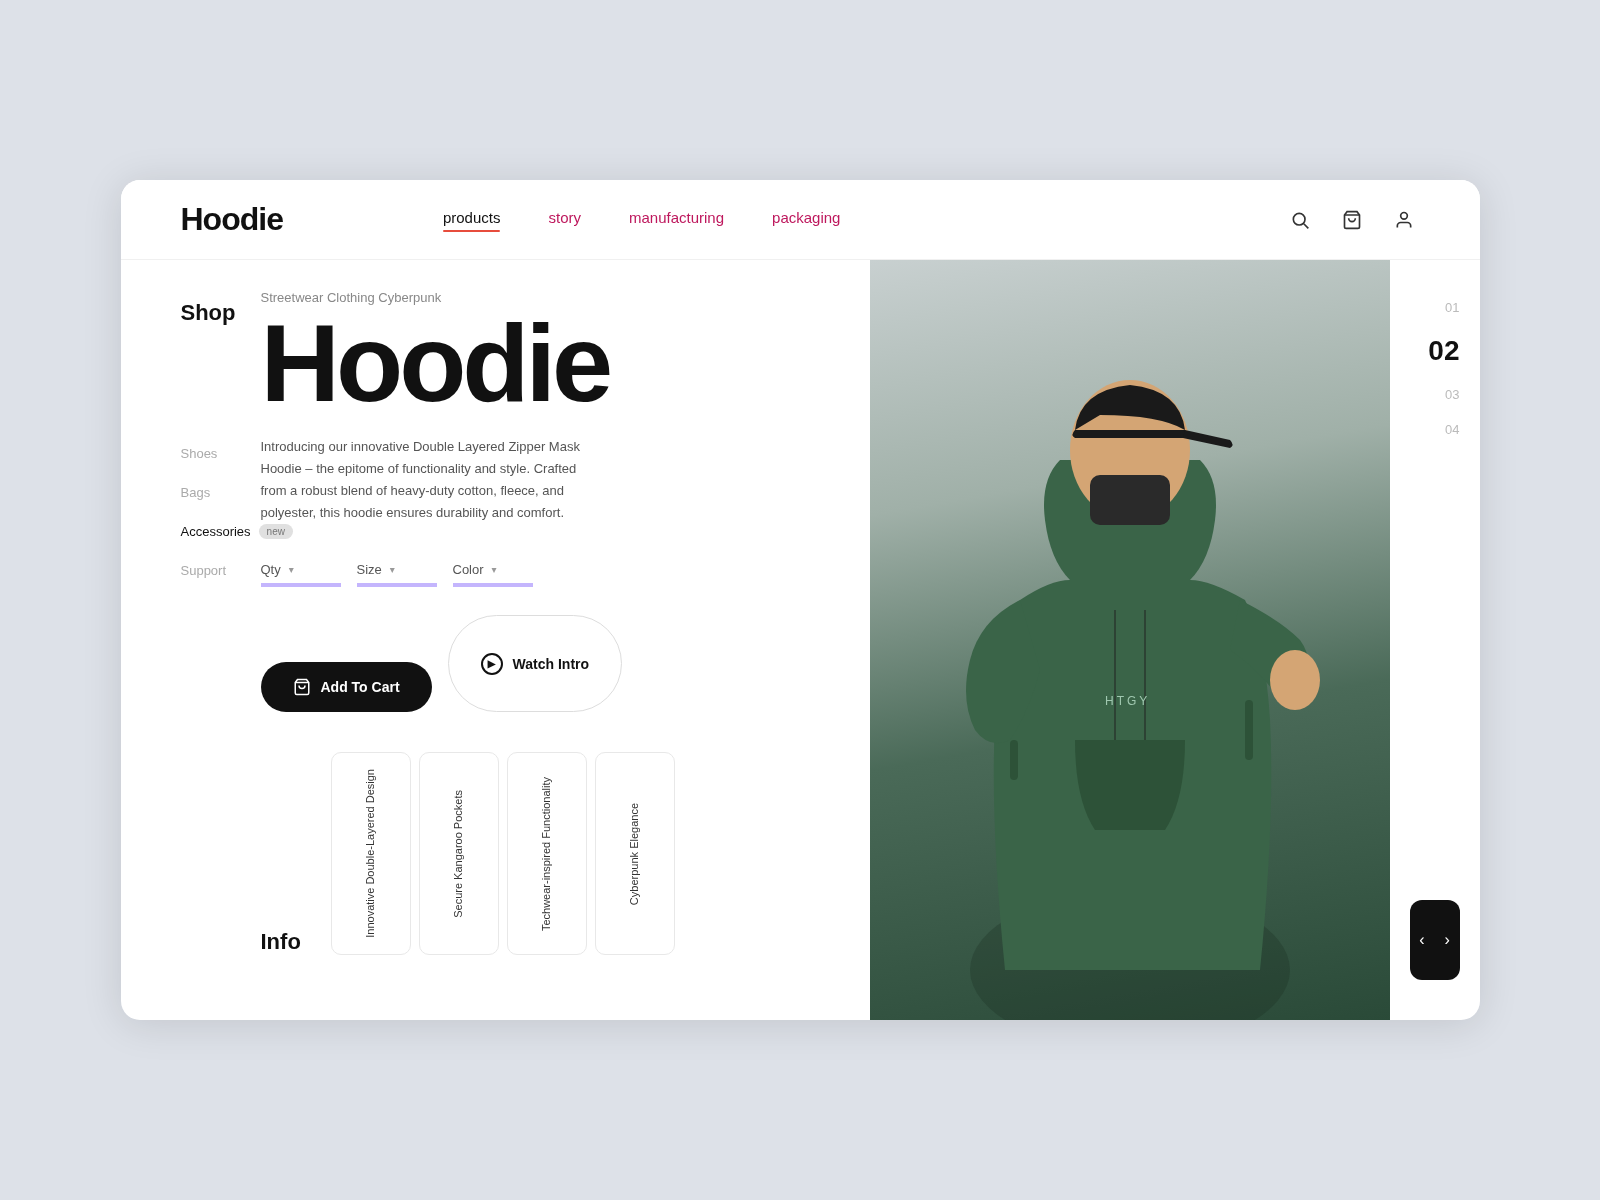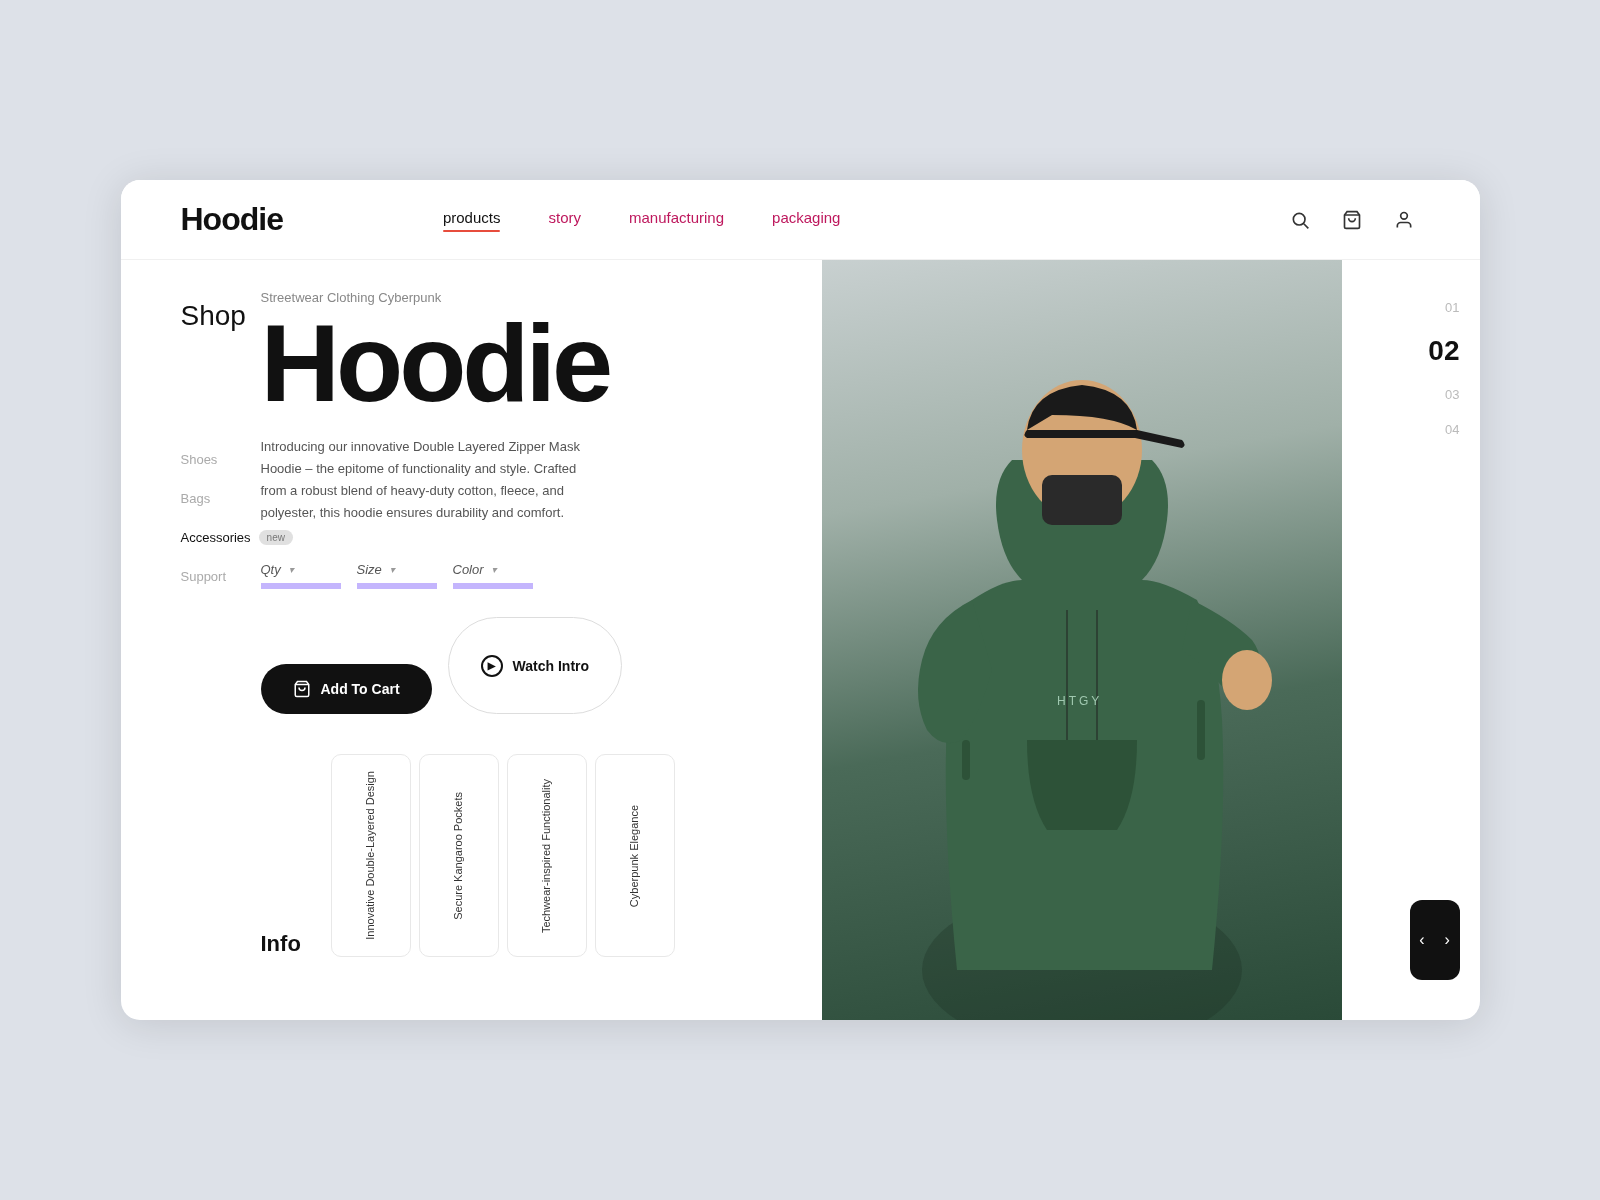--- a/index.html
+++ b/index.html
@@ -88,22 +88,22 @@
     
     .sidebar {
       width: 120px;
       padding: 40px 20px 40px 60px;
       display: flex;
       flex-direction: column;
       gap: 0;
       flex-shrink: 0;
     }
     .sidebar-shop {
-      font-size: 28px;
-      font-weight: 400;
+      font-size: 22px;
+      font-weight: 700;
       color: #111;
       margin-bottom: 120px;
     }
     .sidebar-nav {
       display: flex;
       flex-direction: column;
       gap: 24px;
     }
     .sidebar-nav-item {
       font-size: 13px;
@@ -151,27 +151,26 @@
     }
     .dropdowns {
       display: flex;
       gap: 16px;
       margin-bottom: 28px;
     }
     .dropdown {
       display: flex;
       align-items: center;
       gap: 8px;
-      border-bottom: 6px solid #c4b5fd;
+      border-bottom: 4px solid #c4b5fd;
       padding: 6px 0;
       min-width: 80px;
       cursor: pointer;
       font-size: 13px;
       color: #555;
-      font-style: italic;
     }
     .dropdown-arrow {
       font-size: 10px;
       color: #999;
     }
     .buttons {
       display: flex;
       gap: 16px;
       margin-bottom: 40px;
     }
@@ -249,21 +248,20 @@
       transform: rotate(180deg);
     }
     
     .right-sidebar {
       width: 90px;
       display: flex;
       flex-direction: column;
       justify-content: space-between;
       padding: 40px 20px;
       flex-shrink: 0;
-      margin-left: 48px;
     }
     .slide-numbers {
       display: flex;
       flex-direction: column;
       gap: 20px;
       align-items: flex-end;
     }
     .slide-num {
       font-size: 13px;
       color: #bbb;

